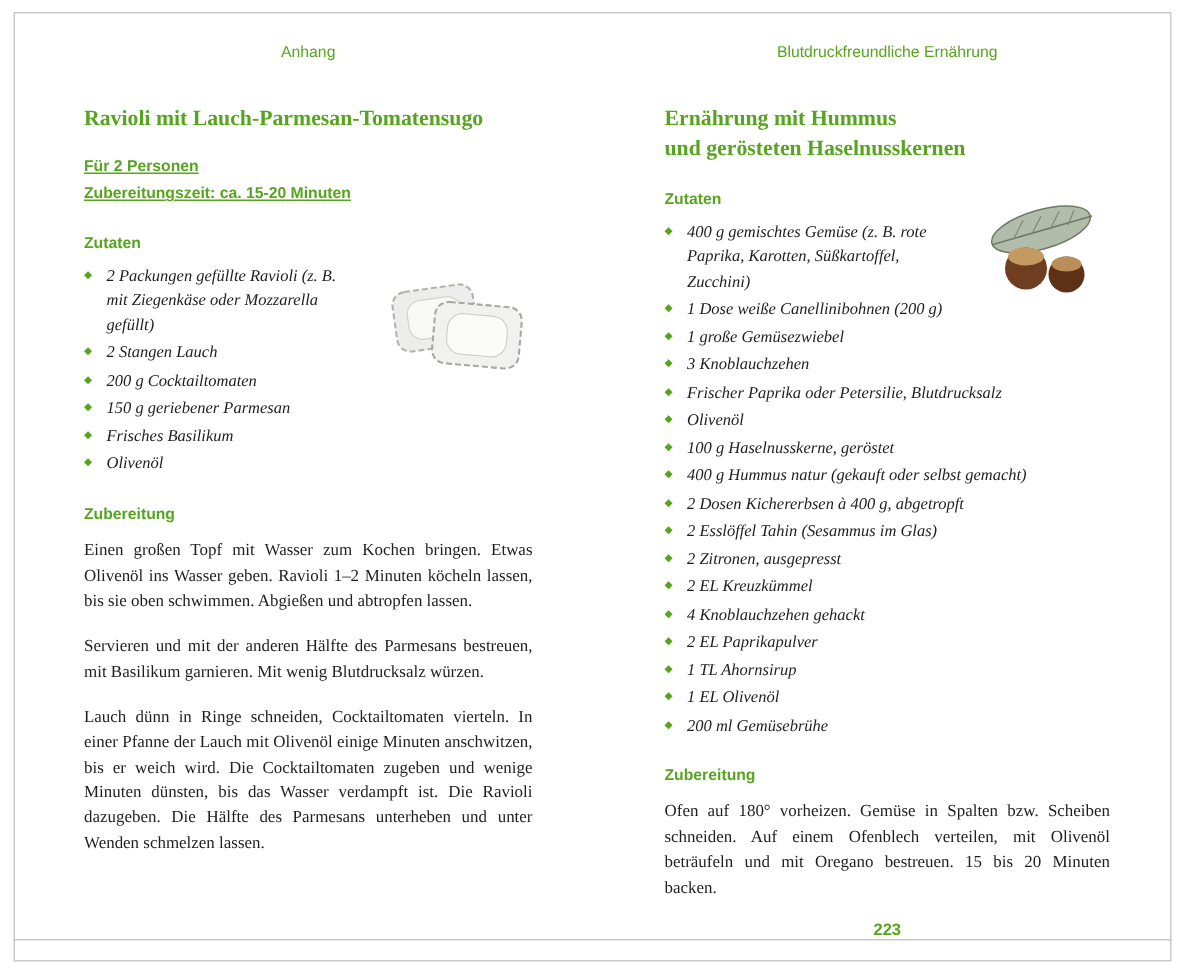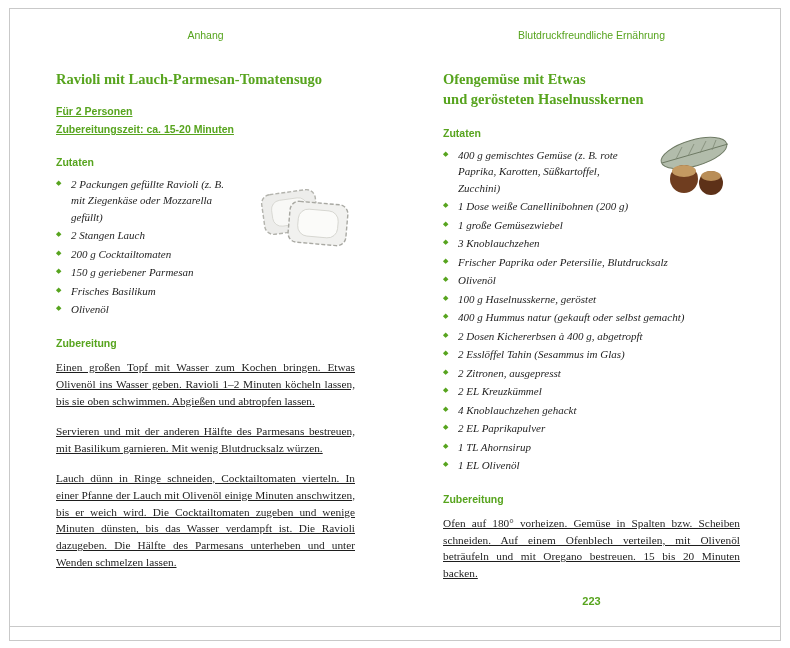--- a/index.html
+++ b/index.html
@@ -88,21 +88,21 @@
   }
   .illustration { float: right; margin: 0 0 6px 8px; }
   .illustration.ravioli { margin-top: 10px; }
   .illustration.hazelnut { margin-top: -14px; }
   .para {
     font-size: 11.3px;
     line-height: 1.5;
     text-align: justify;
     margin-bottom: 13px;
   }
-  .prep-block { margin-top: 2px; text-decoration: underline; }
+  .prep-block { margin-top: 2px; }
   .pagenum {
     margin-top: auto;
     text-align: center;
     font-family: "Liberation Sans", sans-serif;
     font-size: 11px;
     font-weight: bold;
     color: var(--accent, #57a41e);
     padding-bottom: 4px;
   }
   .clearfix::after { content: ""; display: block; clear: both; }
@@ -150,21 +150,21 @@
       <div class="prep-block">
         <p class="para">Einen großen Topf mit Wasser zum Kochen bringen. Etwas Olivenöl ins Wasser geben. Ravioli 1–2 Minuten köcheln lassen, bis sie oben schwimmen. Abgießen und abtropfen lassen.</p>
         <p class="para">Servieren und mit der anderen Hälfte des Parmesans bestreuen, mit Basilikum garnieren. Mit wenig Blutdrucksalz würzen.</p>
         <p class="para">Lauch dünn in Ringe schneiden, Cocktailtomaten vierteln. In einer Pfanne der Lauch mit Olivenöl einige Minuten anschwitzen, bis er weich wird. Die Cocktailtomaten zugeben und wenige Minuten dünsten, bis das Wasser verdampft ist. Die Ravioli dazugeben. Die Hälfte des Parmesans unterheben und unter Wenden schmelzen lassen.</p>
       </div>
 
     </div>
 
     <div class="page right">
       <div class="running-head">Blutdruckfreundliche Ernährung</div>
-      <h1 class="recipe-title">Ofengemüse mit Etwas
+      <h1 class="recipe-title">Ernährung mit Hummus
 und gerösteten Haselnusskernen</h1>
 
       <div class="section-head">Zutaten</div>
 
       <div class="clearfix">
         <div class="illustration hazelnut">
           <svg width="92" height="66" viewBox="0 0 92 66" aria-hidden="true">
             <ellipse cx="46" cy="20" rx="34" ry="13" transform="rotate(-16 46 20)" fill="#b2bcab" stroke="#6e7a64" stroke-width="1"></ellipse>
             <path d="M14 30 L80 11" stroke="#6e7a64" stroke-width="1" fill="none"></path>
             <path d="M28 26 L34 14 M40 23 L46 11 M52 20 L58 8 M64 17 L68 7" stroke="#7d8873" stroke-width="0.8" fill="none"></path>
@@ -184,20 +184,21 @@
           <li>100 g Haselnusskerne, geröstet</li>
           <li>400 g Hummus natur (gekauft oder selbst gemacht)</li>
           <li>2 Dosen Kichererbsen à 400 g, abgetropft</li>
           <li>2 Esslöffel Tahin (Sesammus im Glas)</li>
           <li>2 Zitronen, ausgepresst</li>
           <li>2 EL Kreuzkümmel</li>
           <li>4 Knoblauchzehen gehackt</li>
           <li>2 EL Paprikapulver</li>
           <li>1 TL Ahornsirup</li>
           <li>1 EL Olivenöl</li>
+          <li>200 ml Gemüsebrühe</li>
         </ul>
       </div>
 
       <div class="section-head">Zubereitung</div>
       <div class="prep-block">
         <p class="para">Ofen auf 180° vorheizen. Gemüse in Spalten bzw. Scheiben schneiden. Auf einem Ofenblech verteilen, mit Olivenöl beträufeln und mit Oregano bestreuen. 15 bis 20 Minuten backen.</p>
       </div>
 
       <div class="pagenum">223</div>
     </div>

